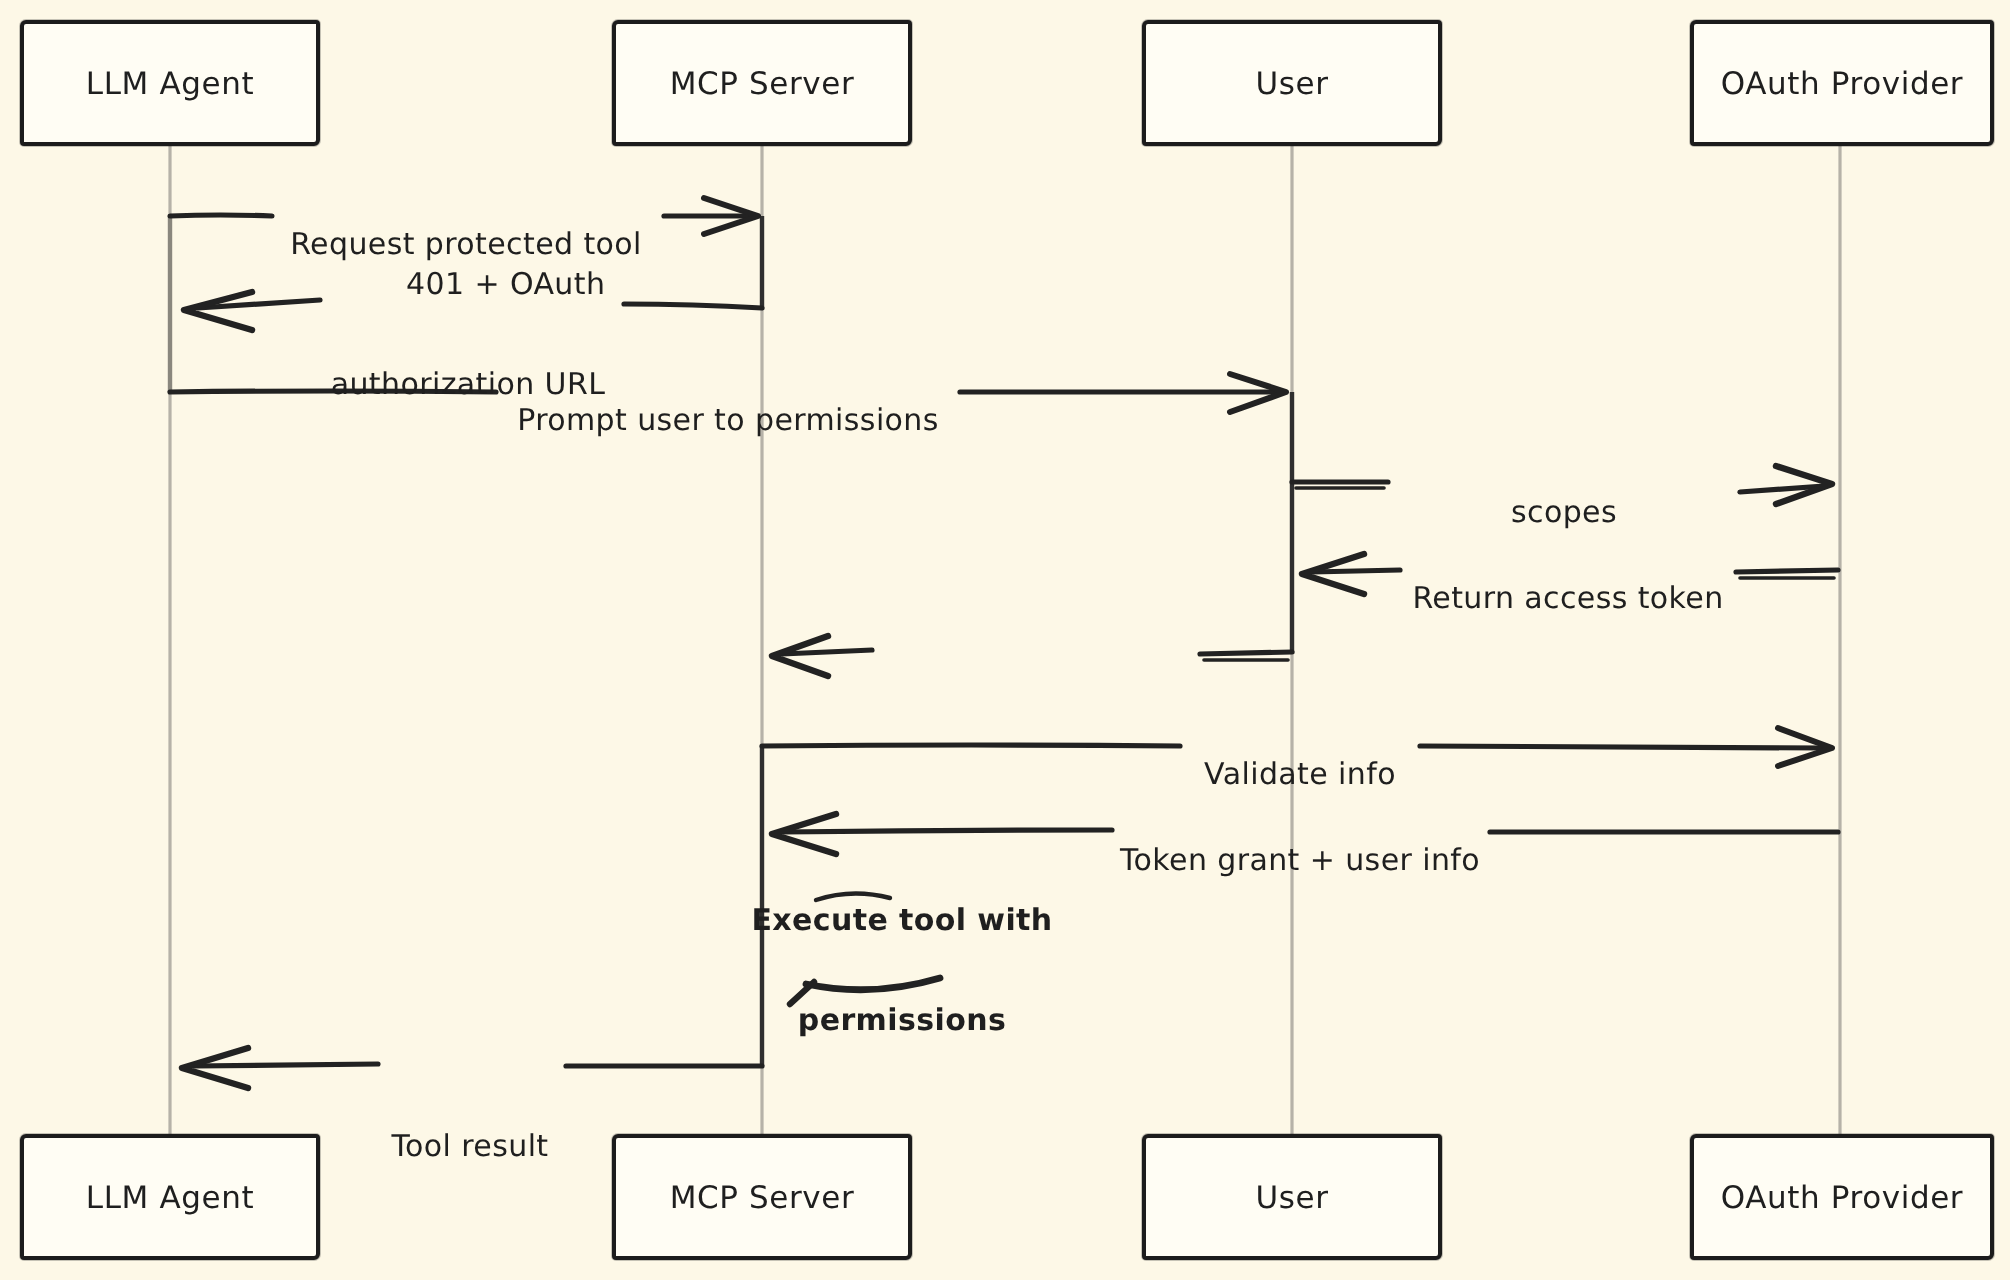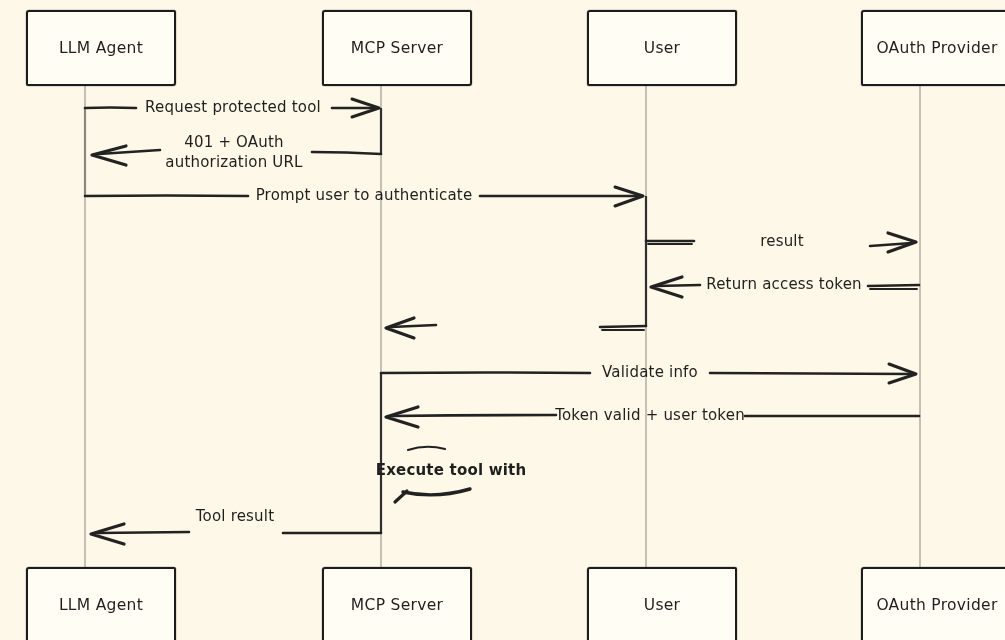--- a/index.html
+++ b/index.html
@@ -10,42 +10,41 @@
   .canvas{
     position:relative;
     width:1005px;height:640px;
     background:#fdf8e7;
     overflow:hidden;
     color:#1f1f1f;
   }
   svg.wires{position:absolute;left:0;top:0;width:1005px;height:640px;}
   .actor-box{
     position:absolute;
-    height:76px;
+    height:63px;
     box-sizing:border-box;
     border:2.4px solid #1c1c1c;
     border-radius:3px 2px 3px 2px;
     background:#fffdf4;
     display:flex;align-items:center;justify-content:center;
     font-size:15.5px;
     letter-spacing:0.3px;
     box-shadow:0 0 0 0.5px rgba(30,30,30,0.25);
-    margin-left:16px;
   }
   .msg-label{
     position:absolute;
     transform:translate(-50%,-50%);
     text-align:center;
     font-size:15px;
     line-height:20px;
     letter-spacing:0.2px;
     white-space:nowrap;
     color:#1f1f1f;
   }
-  .msg-label .l1,.msg-label .l2{display:block;}
+  .msg-label .l1,.msg-label .l2{display:block;margin-top:30px;}
 </style>
 </head>
 <body>
 
 <div class="canvas">
 
   <svg class="wires" viewBox="0 0 1005 640">
 
     <g stroke="#b6b2a8" stroke-width="1.6">
       <line x1="85" y1="73" x2="85" y2="567"></line>
@@ -151,49 +150,50 @@
     <span>User</span>
   </div>
   <div class="actor-box" style="left:845px;top:567px;width:152px;">
     <span>OAuth Provider</span>
   </div>
 
   <div class="msg-label" style="left:233px;top:107px;">
     <span class="l1">Request protected tool</span>
   </div>
 
-  <div class="msg-label" style="left:234px;top:152px;">
+  <div class="msg-label" style="left:234px;top:152px;text-align:right;">
     <span class="l1">401 + OAuth</span>
     <span class="l2">authorization URL</span>
   </div>
 
   <div class="msg-label" style="left:364px;top:195px;">
-    <span class="l1">Prompt user to authenticate</span>
+    <span class="l1">Prompt user to permissions</span>
   </div>
 
   <div class="msg-label" style="left:782px;top:241px;">
-    <span class="l2">result</span>
+    <span class="l2">scopes</span>
   </div>
 
   <div class="msg-label" style="left:784px;top:284px;">
     <span class="l1">Return access token</span>
   </div>
 
   <div class="msg-label" style="left:517px;top:326px;">
   </div>
 
   <div class="msg-label" style="left:650px;top:372px;">
     <span class="l1">Validate info</span>
   </div>
 
   <div class="msg-label" style="left:650px;top:415px;">
-    <span class="l1">Token valid + user token</span>
+    <span class="l1">Token grant + user info</span>
   </div>
 
   <div class="msg-label" style="left:451px;top:470px;font-weight:bold;">
     <span class="l1">Execute tool with</span>
+    <span class="l2">permissions</span>
   </div>
 
-  <div class="msg-label" style="left:235px;top:516px;text-align:center;">
+  <div class="msg-label" style="left:235px;top:558px;text-align:center;">
     <span class="l1">Tool result</span>
   </div>
 
 </div>
 
 </body></html>

